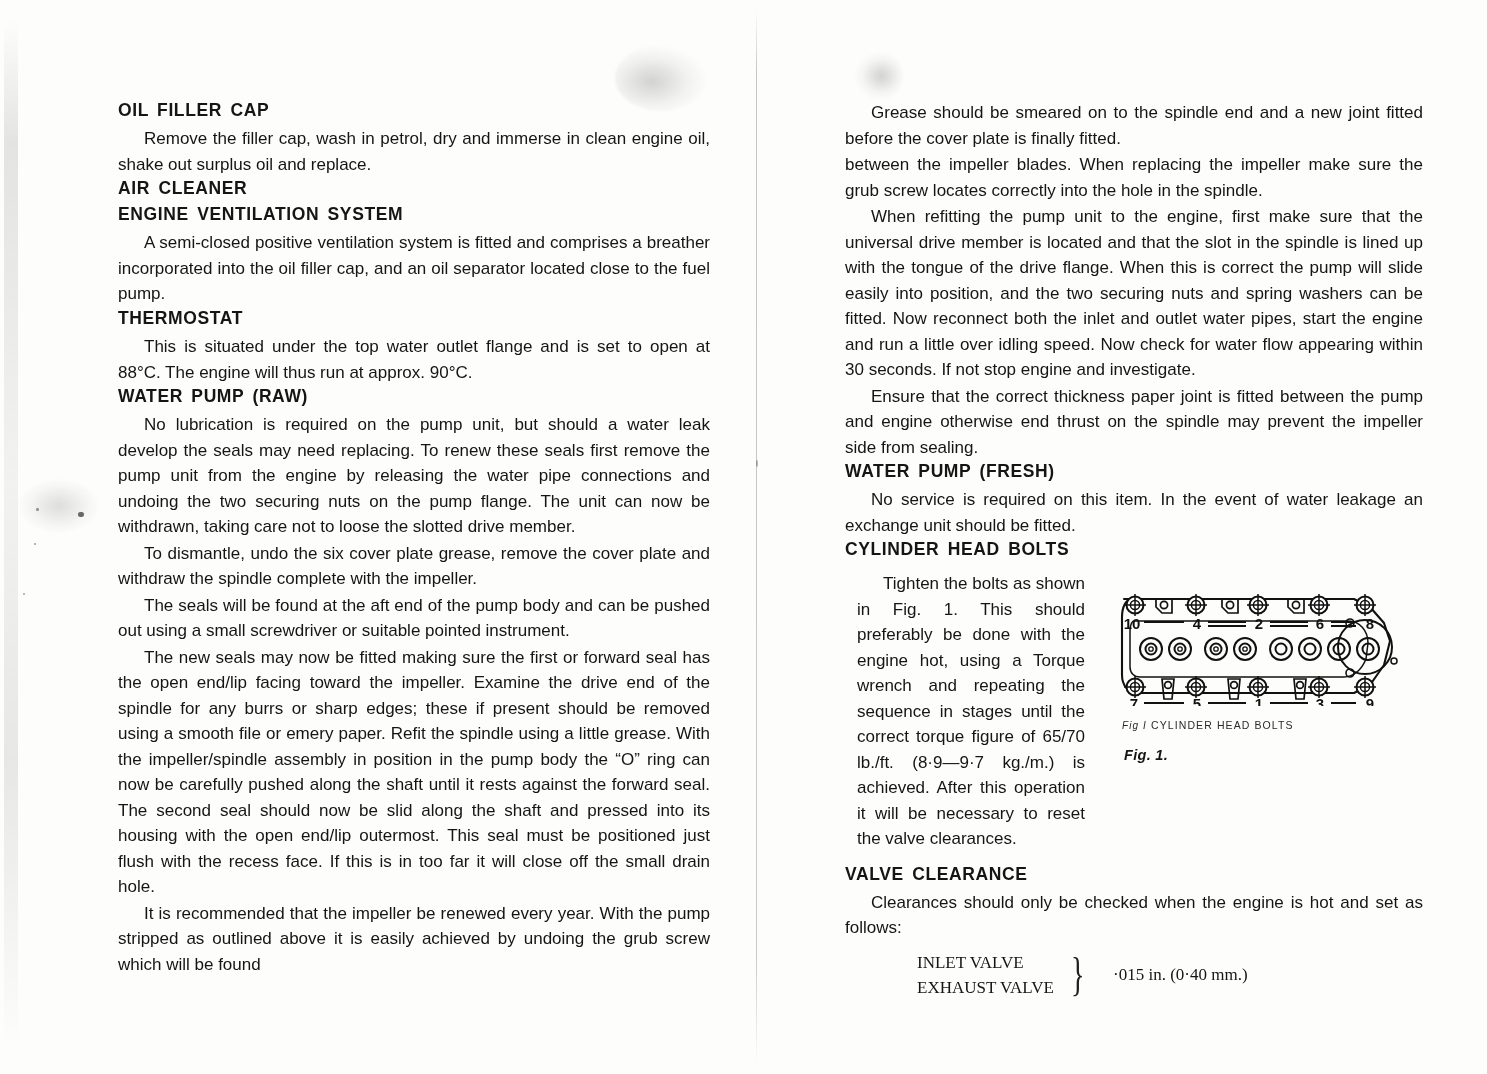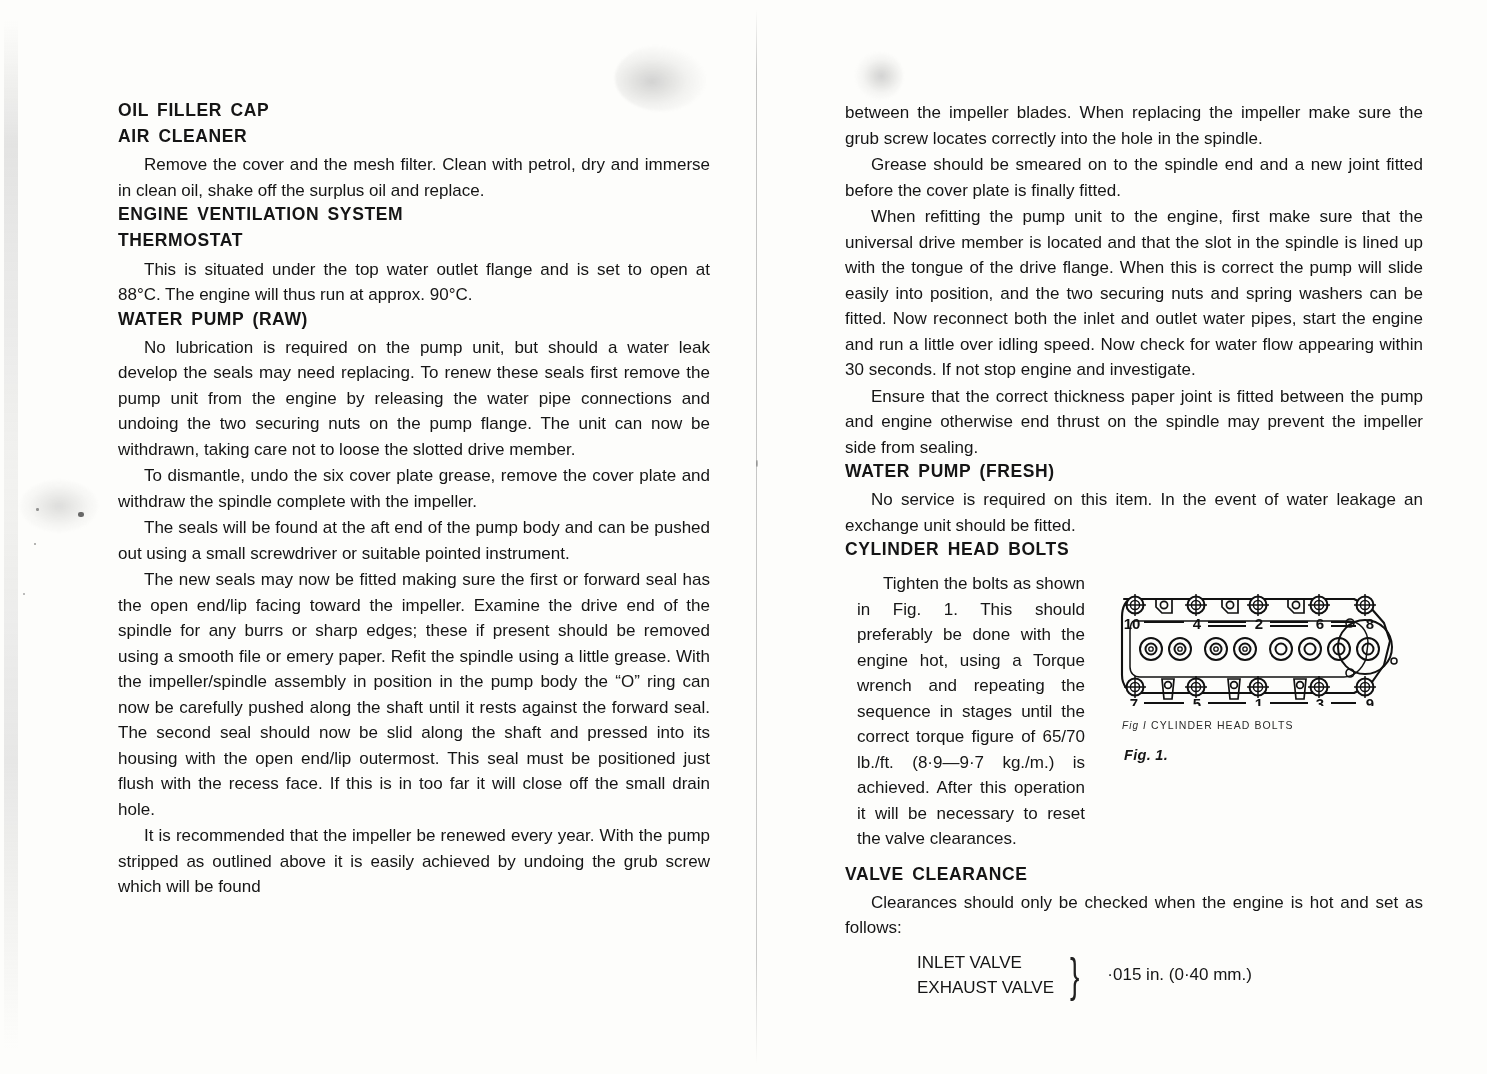--- a/index.html
+++ b/index.html
@@ -65,21 +65,21 @@
     font-size:10.5px; letter-spacing:1.1px; color:#2a2a2a;
     margin:13px 0 0 4px; font-family:"Liberation Sans", sans-serif;
   }
   .fig-label .fg { font-style:italic; font-size:10px; }
   .fig-caption {
     font-size:14.5px; font-style:italic; font-weight:bold;
     margin:16px 0 0 6px; letter-spacing:.3px;
   }
 
   
-  .vc-wrap { margin-top:9px; display:flex; align-items:center; padding-left:72px; }
+  .vc-wrap { margin-top:9px; display:flex; align-items:center; padding-left:72px;font-family:Liberation Serif, serif; }
   .vc-names { font-size:17px; line-height:25px; }
   .brace {
     font-size:40px; line-height:42px; margin:0 26px 0 14px;
     font-weight:300; transform:scaleX(.7) scaleY(1.15); transform-origin:center;
     color:#202020;
   }
   .vc-val { font-size:17px; white-space:nowrap; }
 
   .clear { clear:both; }
 </style>
@@ -95,41 +95,42 @@
   <div class="smudge s3"></div>
   <div class="speck" style="left:78px;top:512px;width:6px;height:5px;"></div>
   <div class="speck" style="left:36px;top:508px;width:3px;height:3px;opacity:.5;"></div>
   <div class="speck" style="left:34px;top:543px;width:2px;height:2px;opacity:.45;"></div>
   <div class="speck" style="left:23px;top:593px;width:2px;height:2px;opacity:.4;"></div>
   <div class="speck" style="left:756px;top:460px;width:2px;height:7px;opacity:.35;"></div>
 
   <div class="col col-left">
 
     <h2 class="sec">OIL FILLER CAP</h2>
+    <p class="body indent">Remove the filler cap, wash in petrol, dry and immerse in clean engine oil, shake out surplus oil and replace.</p>
 
     <h2 class="sec sec-sp">AIR CLEANER</h2>
-    <p class="body indent">Remove the cover and the mesh filter. Clean with petrol, dry and immerse in clean oil, shake off the surplus oil and replace.</p>
 
     <h2 class="sec sec-sp">ENGINE VENTILATION SYSTEM</h2>
+    <p class="body indent">A semi-closed positive ventilation system is fitted and comprises a breather incorporated into the oil filler cap, and an oil separator located close to the fuel pump.</p>
 
     <h2 class="sec sec-sp">THERMOSTAT</h2>
     <p class="body indent">This is situated under the top water outlet flange and is set to open at 88°C. The engine will thus run at approx. 90°C.</p>
 
     <h2 class="sec sec-sp">WATER PUMP (RAW)</h2>
     <p class="body indent">No lubrication is required on the pump unit, but should a water leak develop the seals may need replacing. To renew these seals first remove the pump unit from the engine by releasing the water pipe connections and undoing the two securing nuts on the pump flange. The unit can now be withdrawn, taking care not to loose the slotted drive member.</p>
     <p class="body indent">To dismantle, undo the six cover plate grease, remove the cover plate and withdraw the spindle complete with the impeller.</p>
     <p class="body indent">The seals will be found at the aft end of the pump body and can be pushed out using a small screwdriver or suitable pointed instrument.</p>
     <p class="body indent">The new seals may now be fitted making sure the first or forward seal has the open end/lip facing toward the impeller. Examine the drive end of the spindle for any burrs or sharp edges; these if present should be removed using a smooth file or emery paper. Refit the spindle using a little grease. With the impeller/spindle assembly in position in the pump body the “O” ring can now be carefully pushed along the shaft until it rests against the forward seal. The second seal should now be slid along the shaft and pressed into its housing with the open end/lip outermost. This seal must be positioned just flush with the recess face. If this is in too far it will close off the small drain hole.</p>
     <p class="body indent">It is recommended that the impeller be renewed every year. With the pump stripped as outlined above it is easily achieved by undoing the grub screw which will be found</p>
   </div>
 
   <div class="col col-right">
 
+    <p class="body indent">Grease should be smeared on to the spindle end and a new joint fitted before the cover plate is finally fitted.</p>
     <p class="body">between the impeller blades. When replacing the impeller make sure the grub screw locates correctly into the hole in the spindle.</p>
-    <p class="body indent">Grease should be smeared on to the spindle end and a new joint fitted before the cover plate is finally fitted.</p>
     <p class="body indent">When refitting the pump unit to the engine, first make sure that the universal drive member is located and that the slot in the spindle is lined up with the tongue of the drive flange. When this is correct the pump will slide easily into position, and the two securing nuts and spring washers can be fitted. Now reconnect both the inlet and outlet water pipes, start the engine and run a little over idling speed. Now check for water flow appearing within 30 seconds. If not stop engine and investigate.</p>
     <p class="body indent">Ensure that the correct thickness paper joint is fitted between the pump and engine otherwise end thrust on the spindle may prevent the impeller side from sealing.</p>
 
     <h2 class="sec sec-sp">WATER PUMP (FRESH)</h2>
     <p class="body indent">No service is required on this item. In the event of water leakage an exchange unit should be fitted.</p>
 
     <h2 class="sec sec-sp">CYLINDER HEAD BOLTS</h2>
 
     <div class="wrapblock">
 

